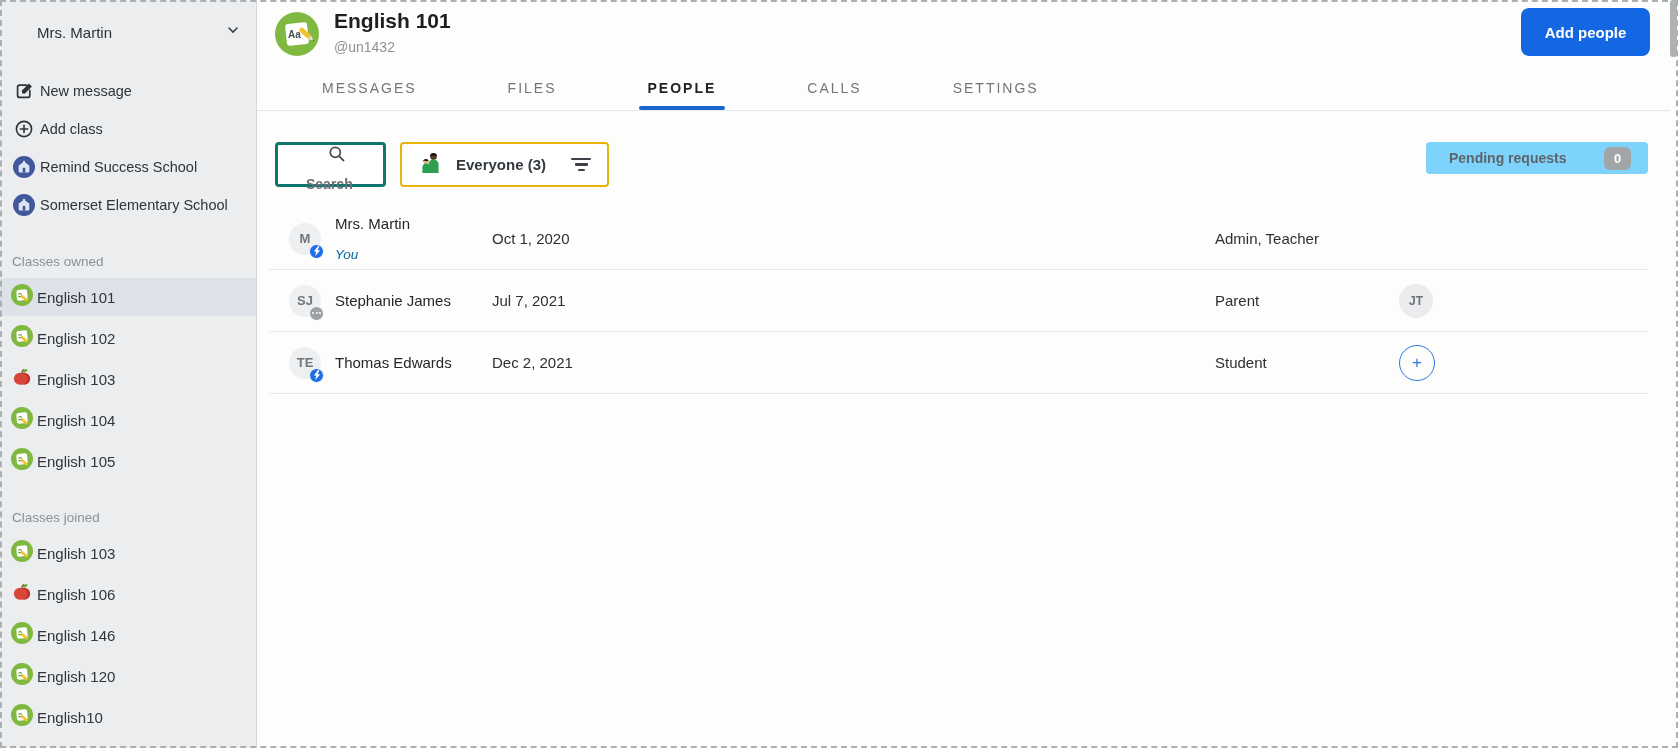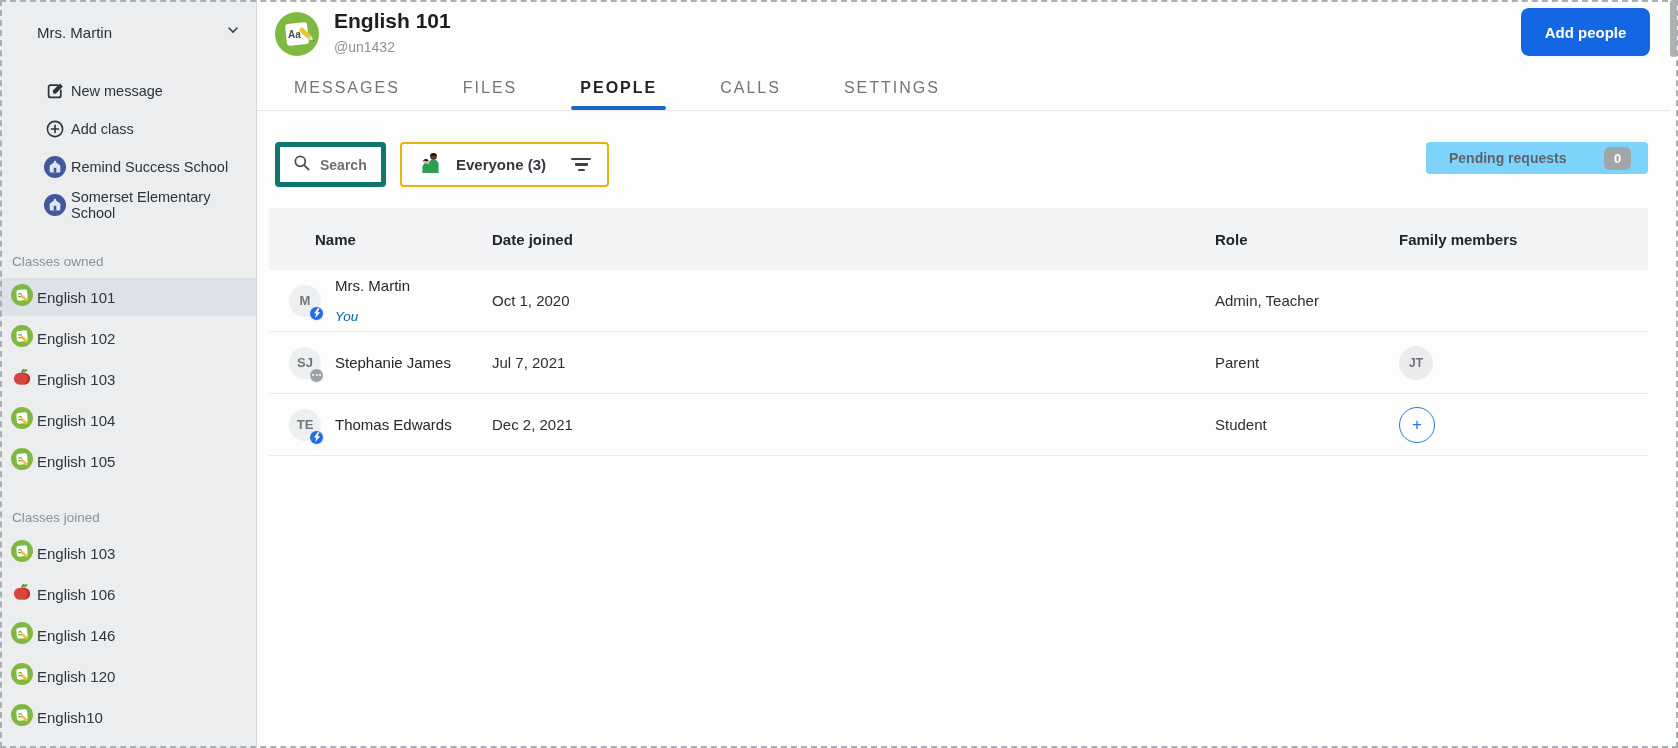--- a/index.html
+++ b/index.html
@@ -5,48 +5,48 @@
   * { box-sizing: border-box; margin: 0; padding: 0; }
   html,body { width:1678px; height:748px; }
   body { font-family:"Liberation Sans","DejaVu Sans",sans-serif; background:#fdfdfb; }
   .screen { position:relative; width:1678px; height:748px; overflow:hidden; background:#fdfdfb; }
   .screen::after { content:""; position:absolute; inset:0; border:2px dashed #aab0b4; pointer-events:none; z-index:60; }
 
   
   .sidebar { position:absolute; left:0; top:0; width:257px; height:748px; background:#ebedee; border-right:1px solid #d6d9da; z-index:2; }
   .account { height:44px; padding:20px 16px 0 37px; display:flex; align-items:center; justify-content:space-between; cursor:pointer; }
   .account-name { font-size:15px; font-weight:500; color:#2c3237; }
-  .side-nav { margin-top:28px;padding-left:31px; }
+  .side-nav { margin-top:28px; }
   .side-item { height:38px; display:flex; align-items:center; padding-left:13px; cursor:pointer; }
   .side-item .ico { width:22px; display:flex; justify-content:center; }
   .side-item .lbl { margin-left:5px; font-size:14.5px; color:#2e3438; }
   .section-title { margin:30px 0 9px 12px; font-size:13.5px; color:#8b9196; }
   .class-item { height:38px; margin-bottom:3px; display:flex; align-items:center; padding-left:11px; cursor:pointer; }
   .class-item.selected { background:#dde2e8; }
   .class-item .lbl { margin-left:4px; font-size:15px; color:#30363b; }
 
   
   .main { position:absolute; left:249px; top:0; width:1421px; height:748px; }
   .class-header { position:relative; height:66px; }
   .class-avatar { position:absolute; left:26px; top:12px; }
   .class-title { position:absolute; left:85px; top:9px; font-size:21px; font-weight:700; color:#1b1f23; }
   .class-handle { position:absolute; left:85px; top:39px; font-size:14px; color:#8d9297; }
   .add-people-btn { position:absolute; right:20px; top:8px; width:129px; height:48px; border:none; border-radius:8px;
       background:#1467e2; color:#fff; font-size:15px; font-weight:700; font-family:inherit; cursor:pointer; }
 
   .tabs { display:flex; gap:63px; padding-left:45px; height:45px; align-items:center; border-bottom:1px solid #e4e6e8; }
   .tab { position:relative; height:100%; display:flex; align-items:center; cursor:pointer;
-         font-size:16px; letter-spacing:2px; font-weight:500; color:#70767b; }
+         font-size:14px; letter-spacing:2px; font-weight:500; color:#70767b;margin-left:28px; }
   .tab.active { color:#202428; font-weight:700; }
   .tab.active::after { content:""; position:absolute; left:-9px; right:-9px; bottom:0; height:4px; background:#1b66cd; border-radius:2px; }
 
   .content { position:relative; height:637px; }
   .toolbar { position:relative; height:47px; margin-top:31px; }
-  .search-box { position:absolute; left:26px; top:0; width:111px; height:45px; background:#fff; border:5px solid #0f766e;
-      border-radius:4px; display:flex; align-items:center; padding-left:13px; gap:9px; }
+  .search-box { position:absolute; left:26px; top:0; width:111px; height:45px; background:#fff; border:3px solid #0f766e;
+      border-radius:4px; display:flex; align-items:center; padding-left:13px; gap:9px;flex-direction:column; }
   .search-box input { border:none; outline:none; width:62px; font-family:inherit; font-size:14px; font-weight:600;
       color:#42484d; background:transparent; }
   .search-box input::placeholder { color:#6a7075; opacity:1; }
   .filter-box { position:absolute; left:151px; top:0; width:209px; height:45px; background:#fff; border:2px solid #eab308;
       border-radius:4px; display:flex; align-items:center; padding:0 16px 0 17px; cursor:pointer; }
   .filter-label { flex:1; margin-left:13px; font-size:15px; font-weight:700; color:#33393f; }
   .filter-lines { display:flex; flex-direction:column; align-items:center; gap:3.5px; }
   .filter-lines span { display:block; height:2.2px; background:#3c4247; border-radius:1px; }
   .filter-lines span:nth-child(1){ width:20px; } .filter-lines span:nth-child(2){ width:13px; } .filter-lines span:nth-child(3){ width:7px; }
   .pending-btn { position:absolute; right:22px; top:0; width:222px; height:32px; background:#7dd3fc; border:none; border-radius:4px;
@@ -323,26 +323,20 @@
             </span>
         </div>
 
         <button class="pending-btn">
           <span class="pending-label">Pending requests</span>
           <span class="pending-count">0</span>
         </button>
       </div>
 
       <div class="people-table">
-        <div class="t-head">
-          <div class="th-name">Name</div>
-          <div>Date joined</div>
-          <div>Role</div>
-          <div>Family members</div>
-        </div>
 
         <div class="t-row">
           <div class="cell-name">
             <div class="row-avatar">
               <span>M</span>
               <span class="avatar-badge bolt">
                 <svg width="8" height="10" viewBox="0 0 8 10">
                     <path d="M5 0L.9 5.6h2.2L2.3 10l4.9-5.8H4.6L6.4 0z" fill="#fff"></path>
                   </svg>
               </span>

